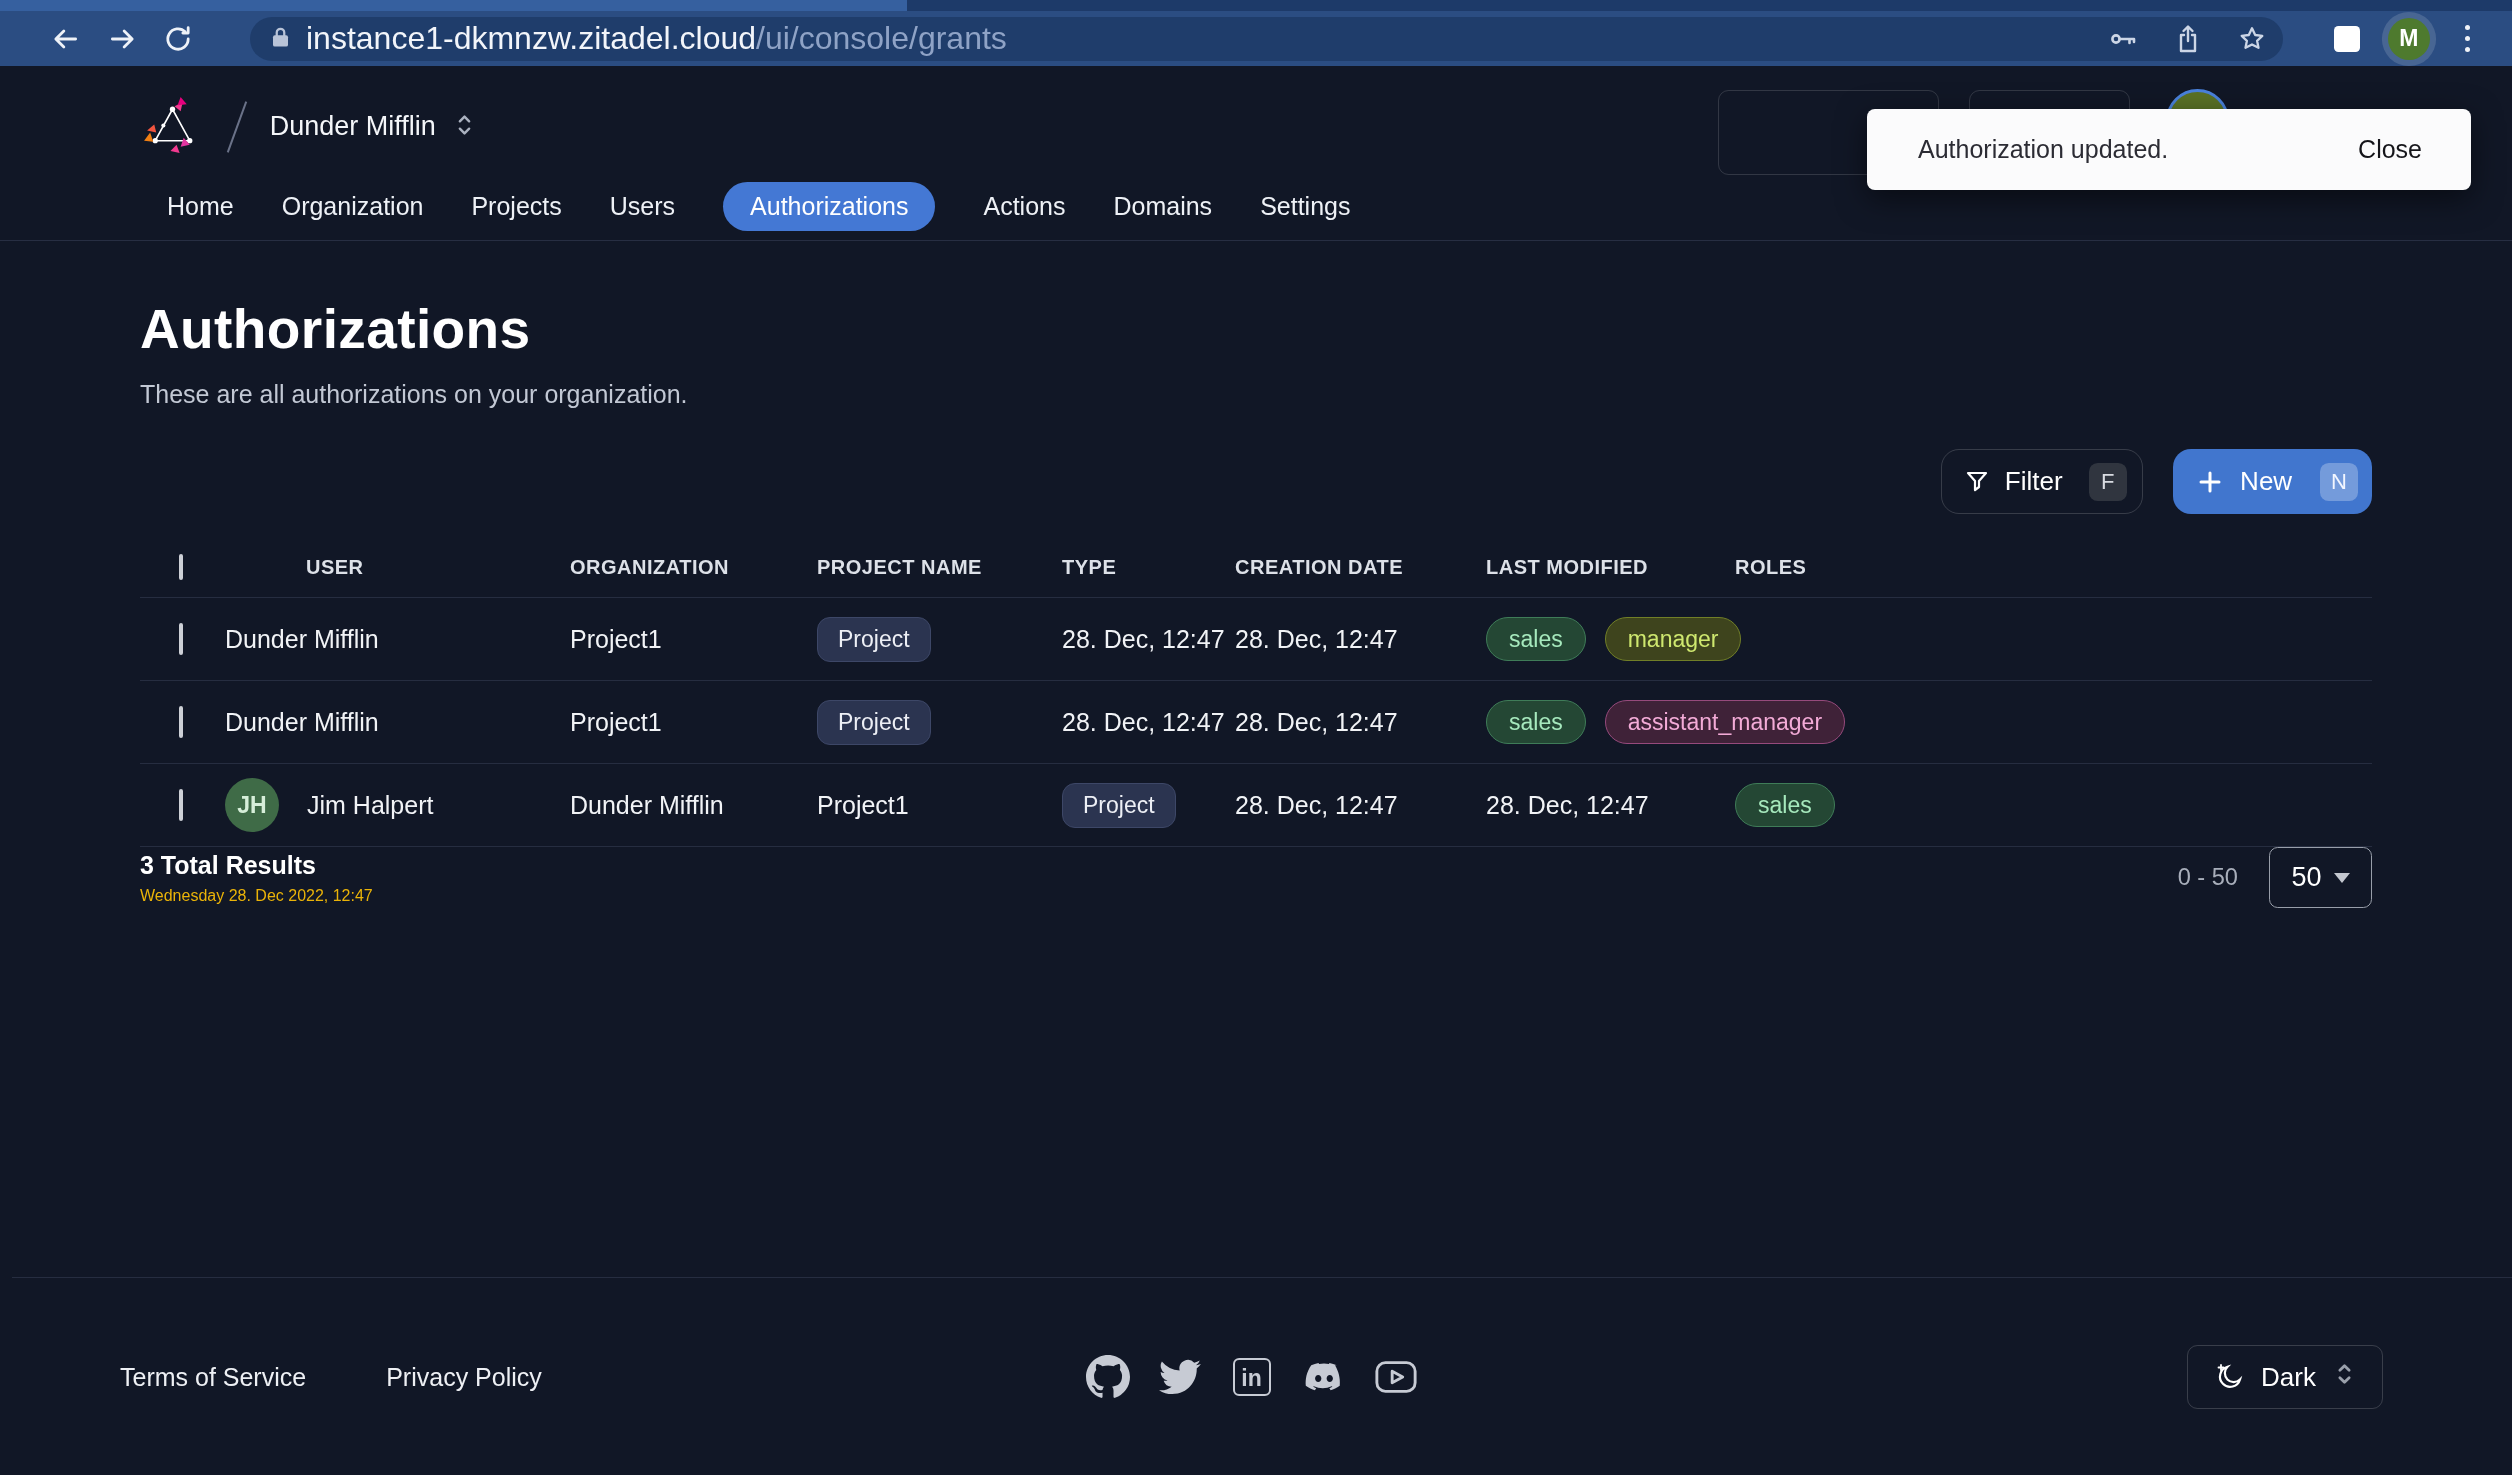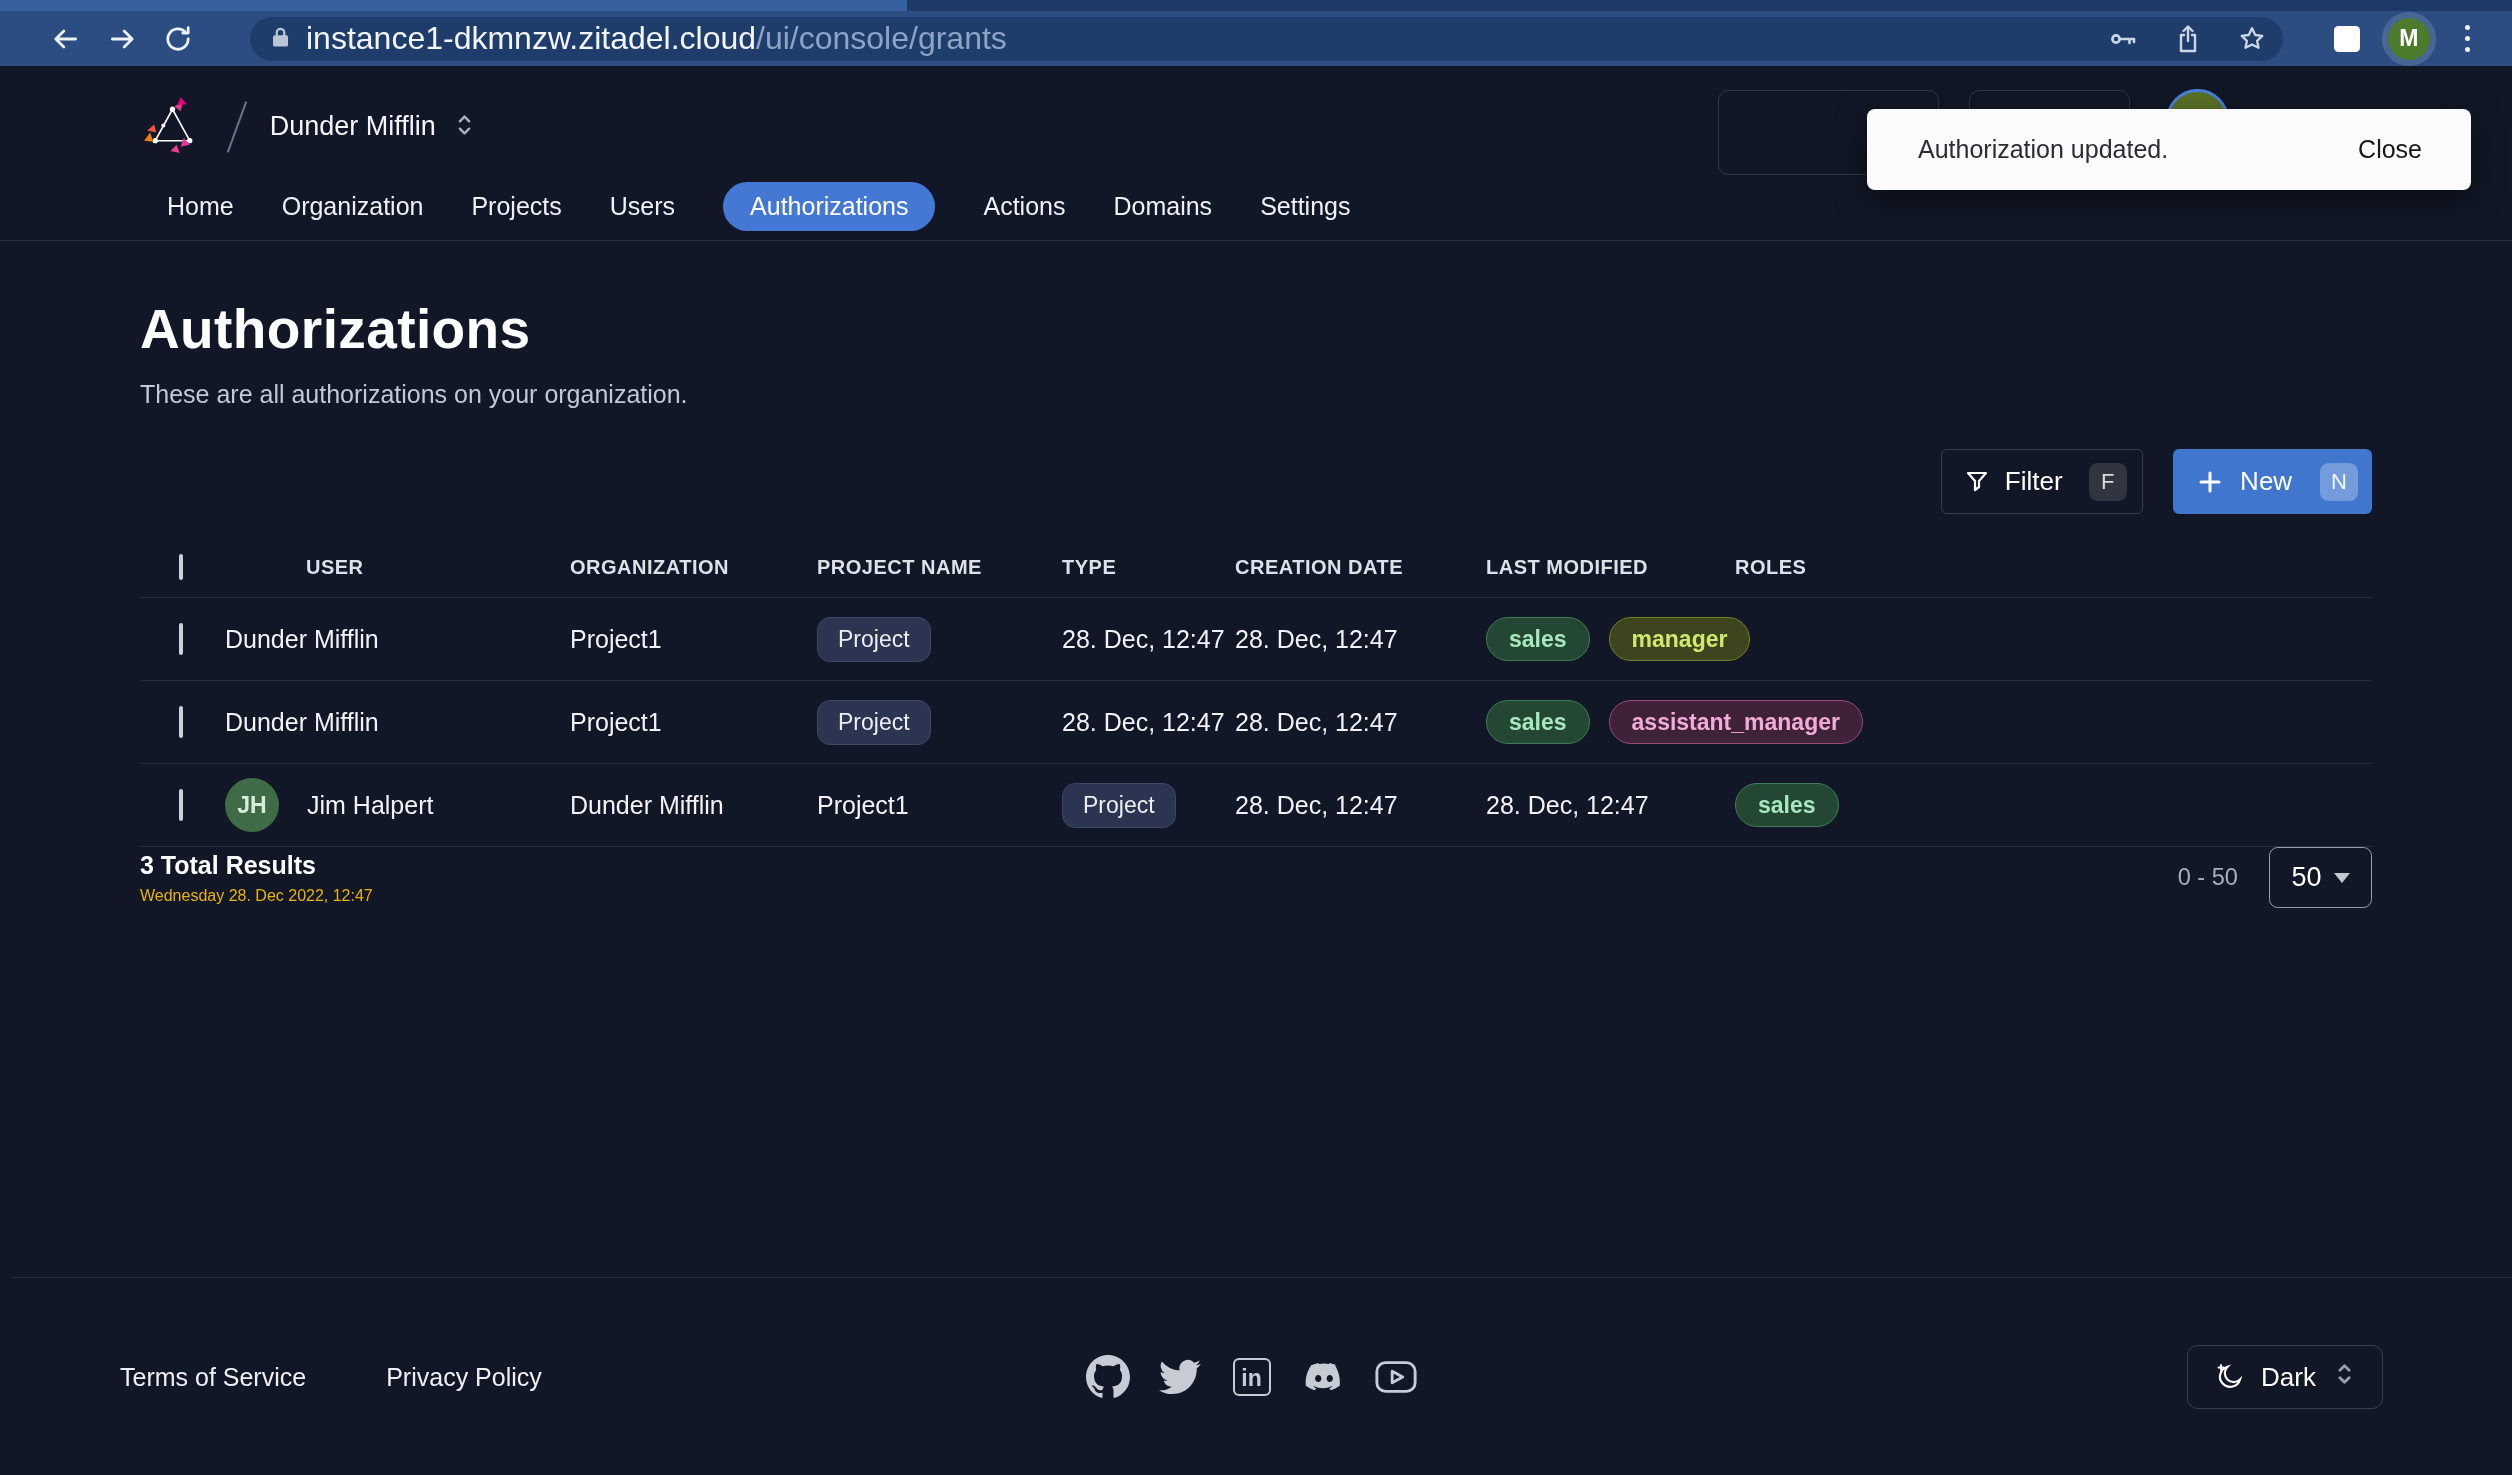--- a/index.html
+++ b/index.html
@@ -51,21 +51,21 @@
     box-shadow:0 8.7px 30px rgba(0,0,0,0.5); display:flex; align-items:center; justify-content:space-between;
     padding:0 49px 0 51px; z-index:50; }
   .toast-msg { color:#2c2c34; font-size:25px; }
   .toast-close { color:#15151a; font-size:25px; font-weight:500; background:none; border:none; cursor:pointer; font-family:inherit; }
 
   
   .content { padding:0 140px; }
   .page-title { color:#ffffff; font-size:55px; font-weight:600; letter-spacing:0.4px; margin-top:56px; }
   .page-sub { color:#c2c8d4; font-size:25px; margin-top:19px; }
   .actions-row { display:flex; justify-content:flex-end; gap:30px; margin-top:40px; }
-  .btn { height:65px; border-radius:6px; display:flex; align-items:center; font-size:26px; cursor:pointer; font-family:inherit; }
+  .btn { height:65px; border-radius:18px; display:flex; align-items:center; font-size:26px; cursor:pointer; font-family:inherit; }
   .btn-filter { background:transparent; border:1.7px solid rgba(255,255,255,0.16); color:#fff; padding:0 15.7px 0 21px; gap:14px; }
   .key-badge { width:38px; height:38px; border-radius:8.7px; background:#30353f; color:#d8dbe1; font-size:22px;
     display:flex; align-items:center; justify-content:center; margin-left:12.2px; }
   .btn-new { background:#4176ce; border:none; color:#fff; padding:0 14px 0 23px; gap:15.7px; }
   .btn-new .key-badge { background:rgba(255,255,255,0.27); color:#f2f6ff; }
 
   
   .table { margin-top:23px; }
   .trow { display:grid; grid-template-columns:85px 345px 247px 245px 173px 251px 249px 1fr;
     align-items:center; border-bottom:0.9px solid #262d40; }
@@ -73,21 +73,21 @@
   .tbody-row { height:83px; color:#f1f3f6; font-size:25px; cursor:pointer; }
   .cb-cell { padding-left:39px; }
   .checkbox { width:31px; height:31px; border:2.6px solid #cdd0d6; border-radius:7px; background:transparent; }
   .user-head { padding-left:81px; }
   .user-cell { display:flex; align-items:center; gap:28px; }
   .avatar { width:54px; height:54px; border-radius:50%; display:flex; align-items:center; justify-content:center;
     font-size:23px; font-weight:700; flex:0 0 auto; }
   .type-badge { display:inline-block; background:#2b3450; border:0.9px solid #3d4767; color:#edeff5;
     font-size:23px; padding:8px 20px; border-radius:13px; }
   .roles-cell { display:flex; gap:19px; }
-  .role-chip { display:inline-block; border:0.9px solid transparent; font-size:23px; font-weight:700;
+  .role-chip { display:inline-block; border:0.9px solid transparent; font-size:23px; font-weight:400;
     padding:7.9px 22px; border-radius:25px; }
 
   .results-row { display:flex; justify-content:space-between; align-items:center; }
   .results-total { color:#ffffff; font-size:25px; font-weight:700; }
   .results-time { color:#eab308; font-size:16px; margin-top:7px; }
   .paginator { display:flex; align-items:center; gap:31px; }
   .page-range { color:#a8aeba; font-size:23.6px; }
   .page-size { width:103px; height:61px; border:1.7px solid #989ea9; border-radius:8.7px; background:transparent;
     color:#fff; font-size:27px; display:flex; align-items:center; justify-content:center; gap:12.2px; cursor:pointer; font-family:inherit; }
   .caret-down { width:0; height:0; border-left:8.7px solid transparent; border-right:8.7px solid transparent; border-top:10.5px solid #c3c7cf; }

